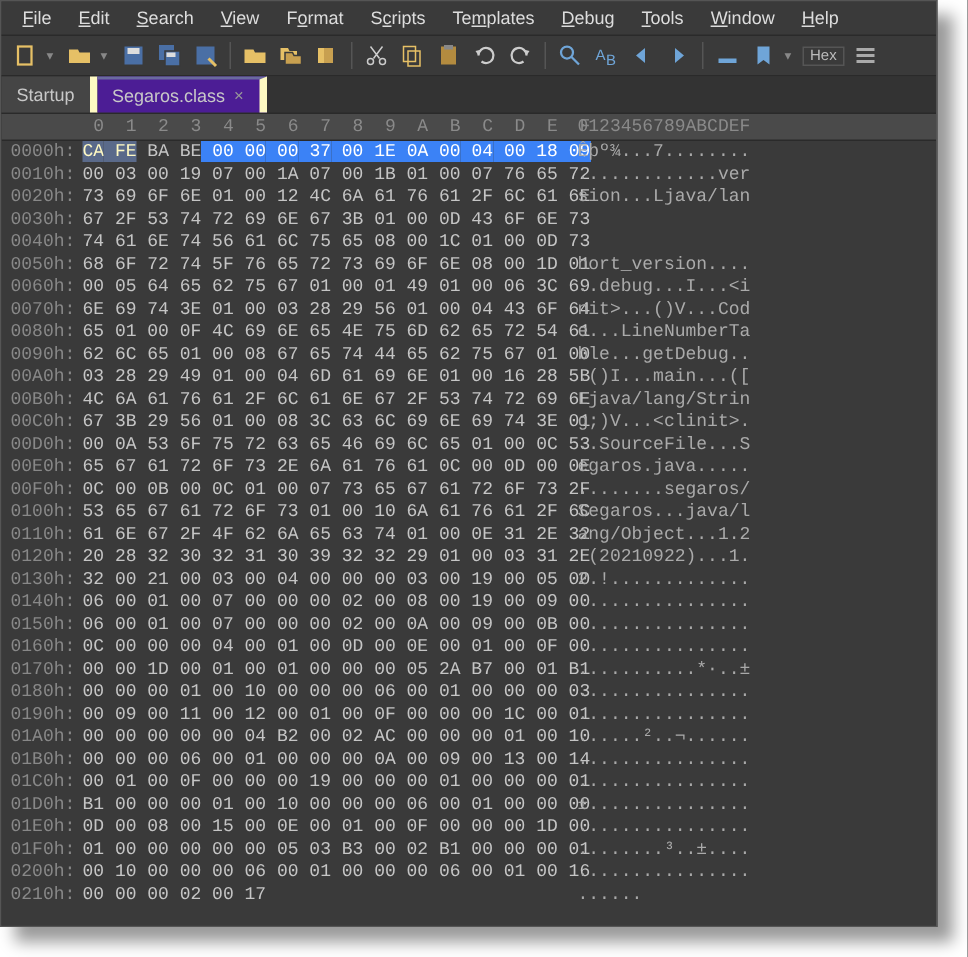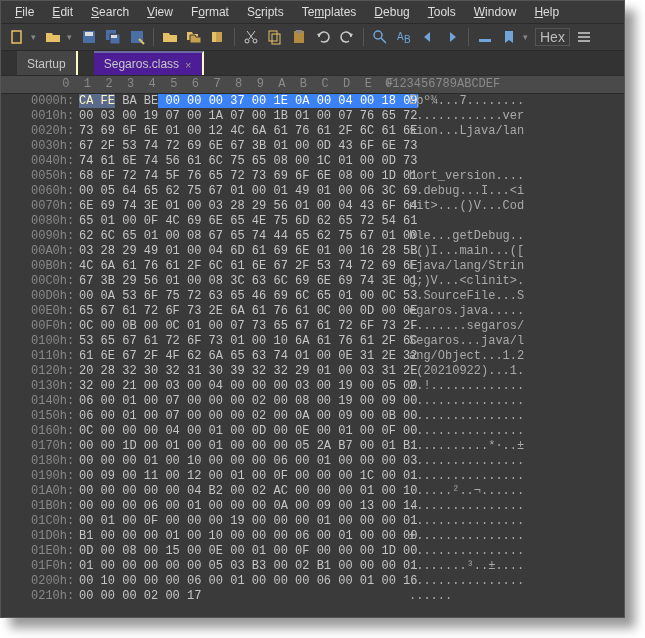--- a/index.html
+++ b/index.html
@@ -58,37 +58,36 @@
     background: #555;
     margin: 0 2px;
   }
   .toolbar .dd {
     width: 8px; height: 20px;
     display: inline-flex;
     align-items: center;
     color: #888;
     font-size: 9px;
   }
-  .hexlabel { color: #bbb; font-size: 14px; padding: 0 4px; border: 1px solid #555; }
+  .hexlabel { color: #bbb; font-size: 10px; padding: 0 4px; border: 1px solid #555; }
   
   .tabs {
     display: flex;
     background: #333;
     border-bottom: 1px solid #2a2a2a;
   }
   .tab {
     display: flex;
-    align-items: flex-end;
+    align-items: center;
     gap: 6px;
     padding: 4px 10px;
     background: #454545;
-    border-right: 2px solid #fef9c3;
+    border-right: 5px solid #fef9c3;
     color: #c8c8c8;
     cursor: default;
-    margin-left: 16px;
   }
   .tab.active { background: #4c1d95; border-top: 2px solid #6a6a9f; }
   .tab .close { color: #999; font-size: 11px; }
   
   .hexview {
     flex: 1;
     overflow: hidden;
     background: #3a3a3a;
     display: flex;
     flex-direction: column;
@@ -107,21 +106,20 @@
     border-bottom: 1px solid #2a2a2a;
     padding: 1px 0;
   }
   .hexhdr .addrh { padding-left: 6px; }
   .hexhdr .bytesh { letter-spacing: 0; }
   .hexhdr .ascih { color: #8a8a8a; }
   .hexbody {
     overflow-y: auto;
     flex: 1;
     background: #3a3a3a;
-    padding-left: 24px;
   }
   .hexrow .addr { color: #888; padding-left: 6px; }
   .hexrow .bytes { color: #c5c5c5; }
   .hexrow .bytes .sel { background: #5a6a8a; color: #fef9c3; }
   .hexrow .bytes .hot { background: #3b82f6; color: #fff; }
   .hexrow .asci { color: #aaa; }
   .gap { }
   
   .hexbody::-webkit-scrollbar { width: 12px; }
   .hexbody::-webkit-scrollbar-thumb { background: #666; }
@@ -293,21 +291,21 @@
     </div>
     <div class="hexbody" id="hexbody">
         <div class="hexrow"><span class="addr">0000h:</span><span class="bytes"><span class="sel">CA</span><span class="sel"> FE</span> BA BE<span class="hot"> 00</span><span class="hot"> 00</span><span class="hot"> 00</span><span class="hot"> 37</span><span class="hot"> 00</span><span class="hot"> 1E</span><span class="hot"> 0A</span><span class="hot"> 00</span><span class="hot"> 04</span><span class="hot"> 00</span><span class="hot"> 18</span><span class="hot"> 09</span></span><span class="gap"></span><span class="asci">Êþº¾...7........</span></div>
         <div class="hexrow"><span class="addr">0010h:</span><span class="bytes">00 03 00 19 07 00 1A 07 00 1B 01 00 07 76 65 72</span><span class="gap"></span><span class="asci">.............ver</span></div>
         <div class="hexrow"><span class="addr">0020h:</span><span class="bytes">73 69 6F 6E 01 00 12 4C 6A 61 76 61 2F 6C 61 6E</span><span class="gap"></span><span class="asci">sion...Ljava/lan</span></div>
         <div class="hexrow"><span class="addr">0030h:</span><span class="bytes">67 2F 53 74 72 69 6E 67 3B 01 00 0D 43 6F 6E 73</span><span class="gap"></span></div>
         <div class="hexrow"><span class="addr">0040h:</span><span class="bytes">74 61 6E 74 56 61 6C 75 65 08 00 1C 01 00 0D 73</span><span class="gap"></span></div>
         <div class="hexrow"><span class="addr">0050h:</span><span class="bytes">68 6F 72 74 5F 76 65 72 73 69 6F 6E 08 00 1D 01</span><span class="gap"></span><span class="asci">hort_version....</span></div>
         <div class="hexrow"><span class="addr">0060h:</span><span class="bytes">00 05 64 65 62 75 67 01 00 01 49 01 00 06 3C 69</span><span class="gap"></span><span class="asci">..debug...I...&lt;i</span></div>
         <div class="hexrow"><span class="addr">0070h:</span><span class="bytes">6E 69 74 3E 01 00 03 28 29 56 01 00 04 43 6F 64</span><span class="gap"></span><span class="asci">nit&gt;...()V...Cod</span></div>
-        <div class="hexrow"><span class="addr">0080h:</span><span class="bytes">65 01 00 0F 4C 69 6E 65 4E 75 6D 62 65 72 54 61</span><span class="gap"></span></div>
+        <div class="hexrow"><span class="addr">0080h:</span><span class="bytes">65 01 00 0F 4C 69 6E 65 4E 75 6D 62 65 72 54 61</span><span class="gap"></span><span class="asci">e...LineNumberTa</span></div>
         <div class="hexrow"><span class="addr">0090h:</span><span class="bytes">62 6C 65 01 00 08 67 65 74 44 65 62 75 67 01 00</span><span class="gap"></span><span class="asci">ble...getDebug..</span></div>
         <div class="hexrow"><span class="addr">00A0h:</span><span class="bytes">03 28 29 49 01 00 04 6D 61 69 6E 01 00 16 28 5B</span><span class="gap"></span><span class="asci">.()I...main...([</span></div>
         <div class="hexrow"><span class="addr">00B0h:</span><span class="bytes">4C 6A 61 76 61 2F 6C 61 6E 67 2F 53 74 72 69 6E</span><span class="gap"></span><span class="asci">Ljava/lang/Strin</span></div>
         <div class="hexrow"><span class="addr">00C0h:</span><span class="bytes">67 3B 29 56 01 00 08 3C 63 6C 69 6E 69 74 3E 01</span><span class="gap"></span><span class="asci">g;)V...&lt;clinit&gt;.</span></div>
         <div class="hexrow"><span class="addr">00D0h:</span><span class="bytes">00 0A 53 6F 75 72 63 65 46 69 6C 65 01 00 0C 53</span><span class="gap"></span><span class="asci">..SourceFile...S</span></div>
         <div class="hexrow"><span class="addr">00E0h:</span><span class="bytes">65 67 61 72 6F 73 2E 6A 61 76 61 0C 00 0D 00 0E</span><span class="gap"></span><span class="asci">egaros.java.....</span></div>
         <div class="hexrow"><span class="addr">00F0h:</span><span class="bytes">0C 00 0B 00 0C 01 00 07 73 65 67 61 72 6F 73 2F</span><span class="gap"></span><span class="asci">........segaros/</span></div>
         <div class="hexrow"><span class="addr">0100h:</span><span class="bytes">53 65 67 61 72 6F 73 01 00 10 6A 61 76 61 2F 6C</span><span class="gap"></span><span class="asci">Segaros...java/l</span></div>
         <div class="hexrow"><span class="addr">0110h:</span><span class="bytes">61 6E 67 2F 4F 62 6A 65 63 74 01 00 0E 31 2E 32</span><span class="gap"></span><span class="asci">ang/Object...1.2</span></div>
         <div class="hexrow"><span class="addr">0120h:</span><span class="bytes">20 28 32 30 32 31 30 39 32 32 29 01 00 03 31 2E</span><span class="gap"></span><span class="asci"> (20210922)...1.</span></div>

